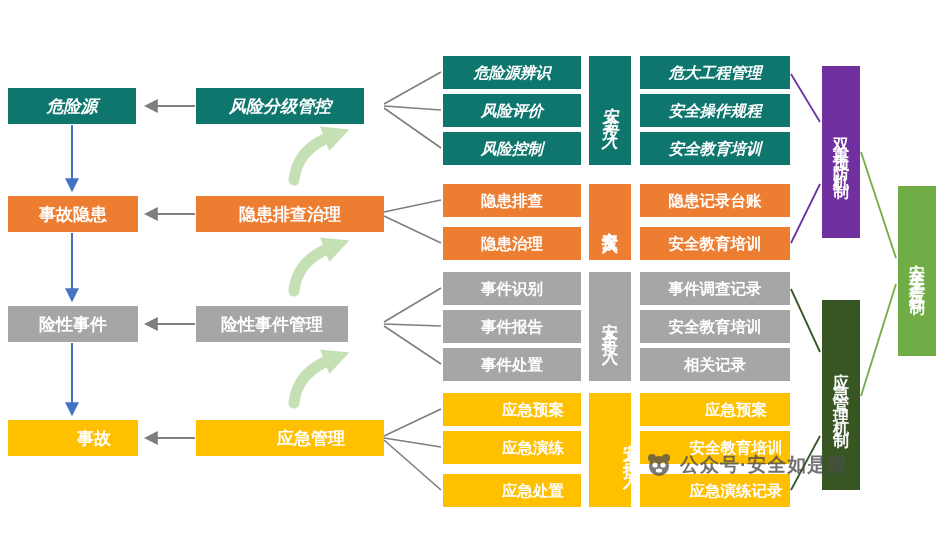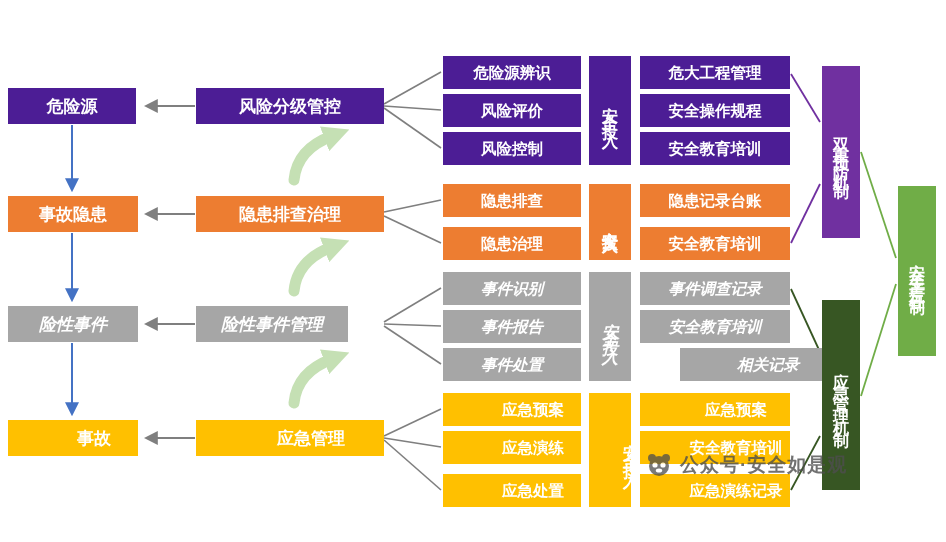--- a/index.html
+++ b/index.html
@@ -7,23 +7,23 @@
   body { font-family:"Liberation Sans","DejaVu Sans",sans-serif; }
   .canvas { position:relative; width:946px; height:542px; background:#ffffff; overflow:hidden; }
 
   .box {
     position:absolute; display:flex; align-items:center; justify-content:center;
     color:#ffffff; font-weight:700; text-align:center; line-height:1;
   }
   .h36 { height:36px; font-size:17px; }
   .h33 { height:33px; font-size:15.5px; }
 
-  .c-blue   { background:#4c1d95; }
+  .c-blue   { background:#0f766e;font-style:italic; }
   .c-orange { background:#ED7D31; }
-  .c-gray   { background:#A6A6A6;font-style:italic; }
+  .c-gray   { background:#A6A6A6; }
   .c-yellow { background:#FFC000;padding-left:42px; }
   .c-purple { background:#7030A0; }
   .c-dgreen { background:#375623; }
   .c-green  { background:#70AD47; }
 
   .vbox {
     writing-mode:vertical-rl; text-orientation:upright;
     font-size:16px; letter-spacing:2px;
   }
 
@@ -95,21 +95,21 @@
       <path d="M 861 152 L 896 258" stroke="#70AD47"></path>
       <path d="M 861 396 L 896 284" stroke="#70AD47"></path>
     </g>
   </svg>
 
   <div class="box h36 c-blue" style="left:8px;top:88px;width:128px">危险源</div>
   <div class="box h36 c-orange" style="left:8px;top:196px;width:130px">事故隐患</div>
   <div class="box h36 c-gray" style="left:8px;top:306px;width:130px">险性事件</div>
   <div class="box h36 c-yellow" style="left:8px;top:420px;width:130px">事故</div>
 
-  <div class="box h36 c-blue" style="left:196px;top:88px;width:188px">风险分级管控</div>
+  <div class="box h36 c-blue" style="left:196px;top:88px;width:168px">风险分级管控</div>
   <div class="box h36 c-orange" style="left:196px;top:196px;width:188px">隐患排查治理</div>
   <div class="box h36 c-gray" style="left:196px;top:306px;width:152px">险性事件管理</div>
   <div class="box h36 c-yellow" style="left:196px;top:420px;width:188px">应急管理</div>
 
   <div class="box h33 c-blue" style="left:443px;top:56px;width:138px">危险源辨识</div>
   <div class="box h33 c-blue" style="left:443px;top:94px;width:138px">风险评价</div>
   <div class="box h33 c-blue" style="left:443px;top:132px;width:138px">风险控制</div>
 
   <div class="box h33 c-orange" style="left:443px;top:184px;width:138px">隐患排查</div>
   <div class="box h33 c-orange" style="left:443px;top:227px;width:138px">隐患治理</div>
@@ -129,21 +129,21 @@
 
   <div class="box h33 c-blue" style="left:640px;top:56px;width:150px">危大工程管理</div>
   <div class="box h33 c-blue" style="left:640px;top:94px;width:150px">安全操作规程</div>
   <div class="box h33 c-blue" style="left:640px;top:132px;width:150px">安全教育培训</div>
 
   <div class="box h33 c-orange" style="left:640px;top:184px;width:150px">隐患记录台账</div>
   <div class="box h33 c-orange" style="left:640px;top:227px;width:150px">安全教育培训</div>
 
   <div class="box h33 c-gray" style="left:640px;top:272px;width:150px">事件调查记录</div>
   <div class="box h33 c-gray" style="left:640px;top:310px;width:150px">安全教育培训</div>
-  <div class="box h33 c-gray" style="left:680px;top:348px;width:176px">相关记录</div>
+  <div class="box h33 c-gray" style="left:640px;top:348px;width:150px">相关记录</div>
 
   <div class="box h33 c-yellow" style="left:640px;top:393px;width:150px">应急预案</div>
   <div class="box h33 c-yellow" style="left:640px;top:431px;width:150px">安全教育培训</div>
   <div class="box h33 c-yellow" style="left:640px;top:474px;width:150px">应急演练记录</div>
 
   <div class="box vbox c-purple" style="left:822px;top:66px;width:38px;height:172px;letter-spacing:9px">双重预防机制</div>
   <div class="box vbox c-dgreen" style="left:822px;top:300px;width:38px;height:190px;letter-spacing:12px">应急管理机制</div>
   <div class="box vbox c-green" style="left:898px;top:186px;width:38px;height:170px;letter-spacing:6px">安全生产责任制</div>
 
   <div class="watermark">

